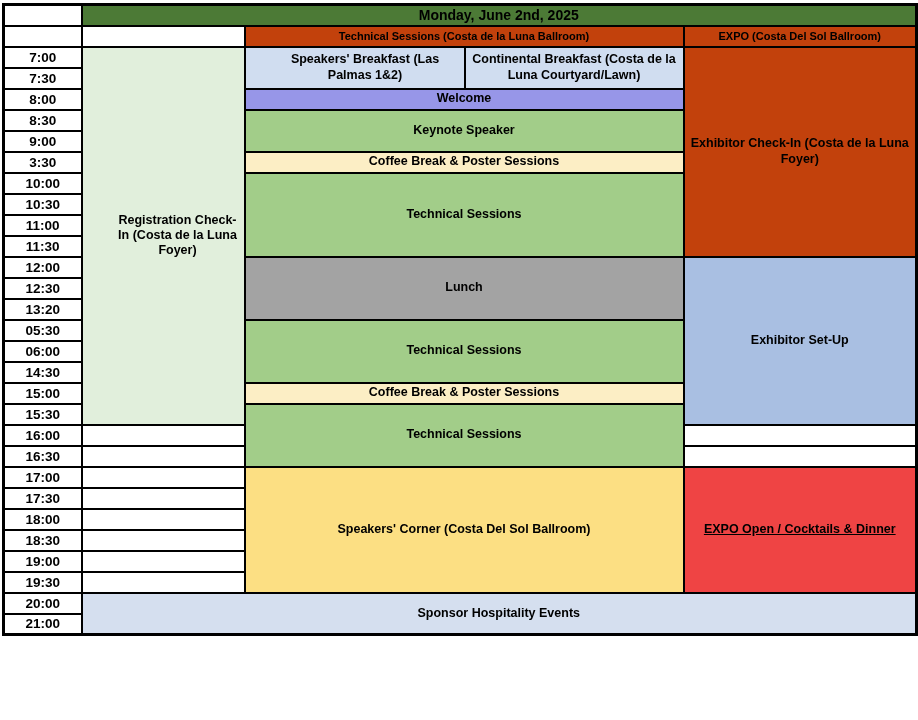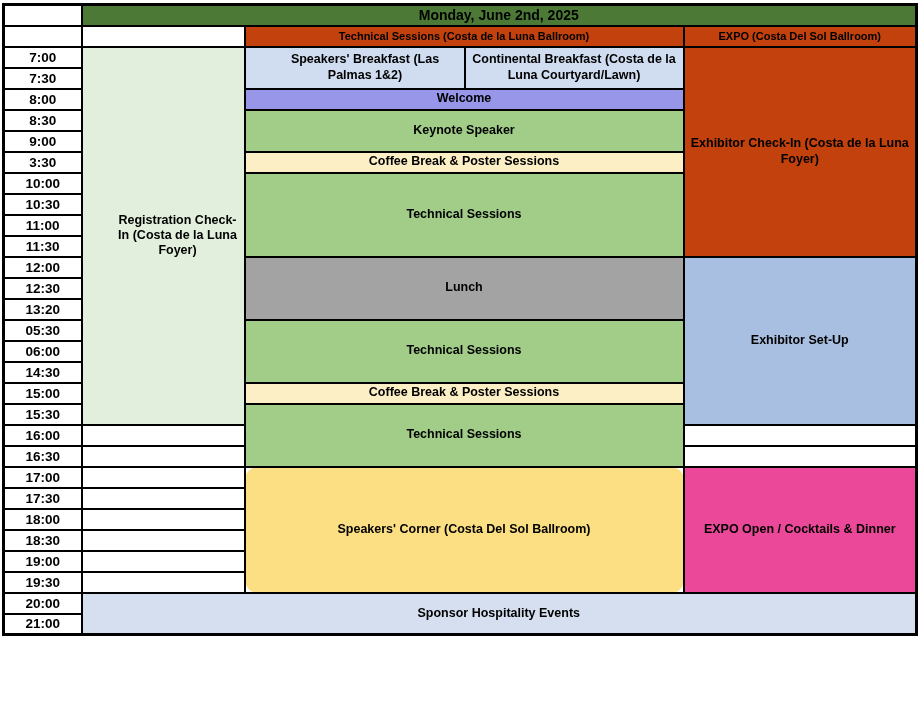--- a/index.html
+++ b/index.html
@@ -152,22 +152,22 @@
 
     <tr>
       <td class="time">16:30</td>
       <td class="blank"></td>
       <td class="blank"></td>
     </tr>
 
     <tr>
       <td class="time">17:00</td>
       <td class="blank"></td>
-      <td class="ev" colspan="2" rowspan="6" style="background-color: rgb(252, 223, 131); border-radius: 13px;">Speakers' Corner (Costa Del Sol Ballroom)</td>
-      <td class="ev" rowspan="6" style="background-color: #ec4899;">EXPO Open / Cocktails &amp; Dinner</td>
+      <td class="ev" colspan="2" rowspan="6" style="background-color: rgb(252, 223, 131);">Speakers' Corner (Costa Del Sol Ballroom)</td>
+      <td class="ev" rowspan="6" style="background-color: #ef4444; text-decoration: underline;">EXPO Open / Cocktails &amp; Dinner</td>
     </tr>
 
     <tr>
           <td class="time">17:30</td>
           <td class="blank"></td>
         </tr>
     <tr>
           <td class="time">18:00</td>
           <td class="blank"></td>
         </tr>

